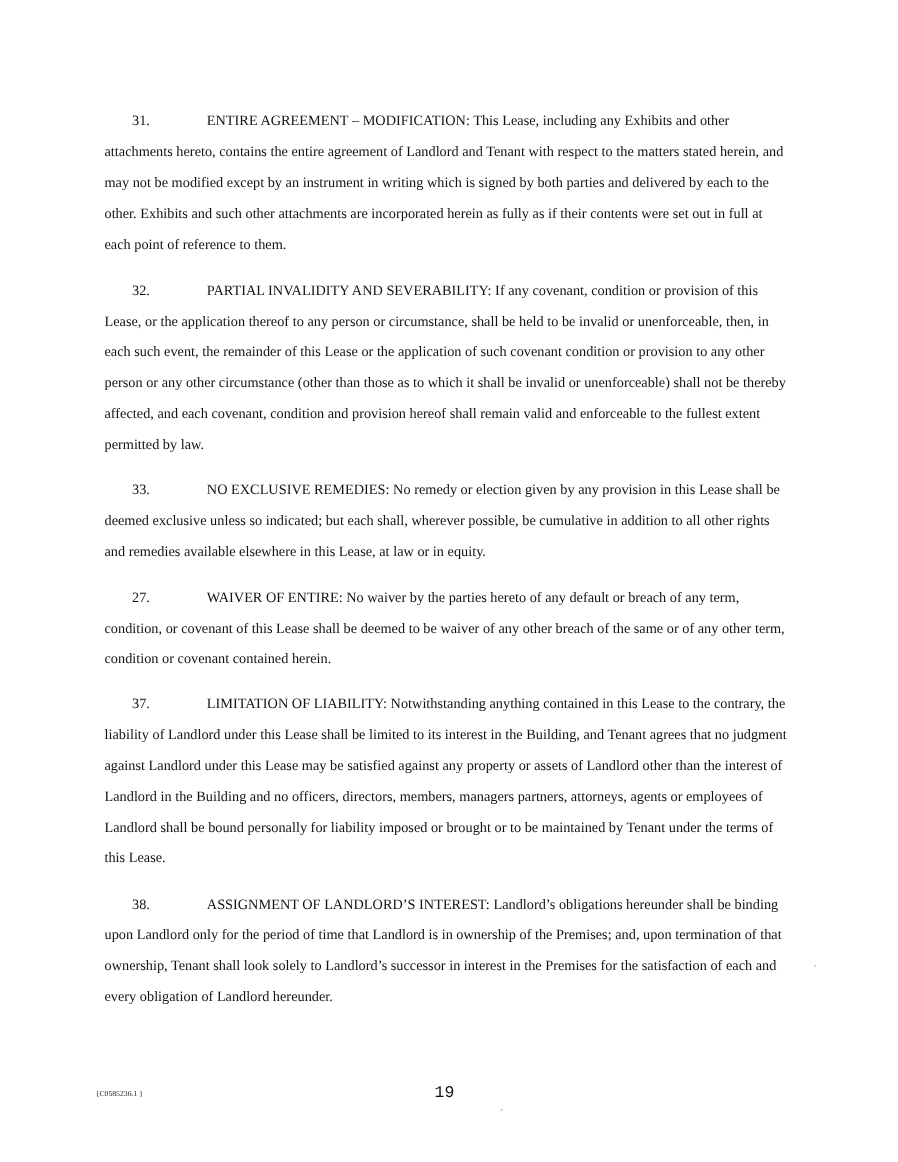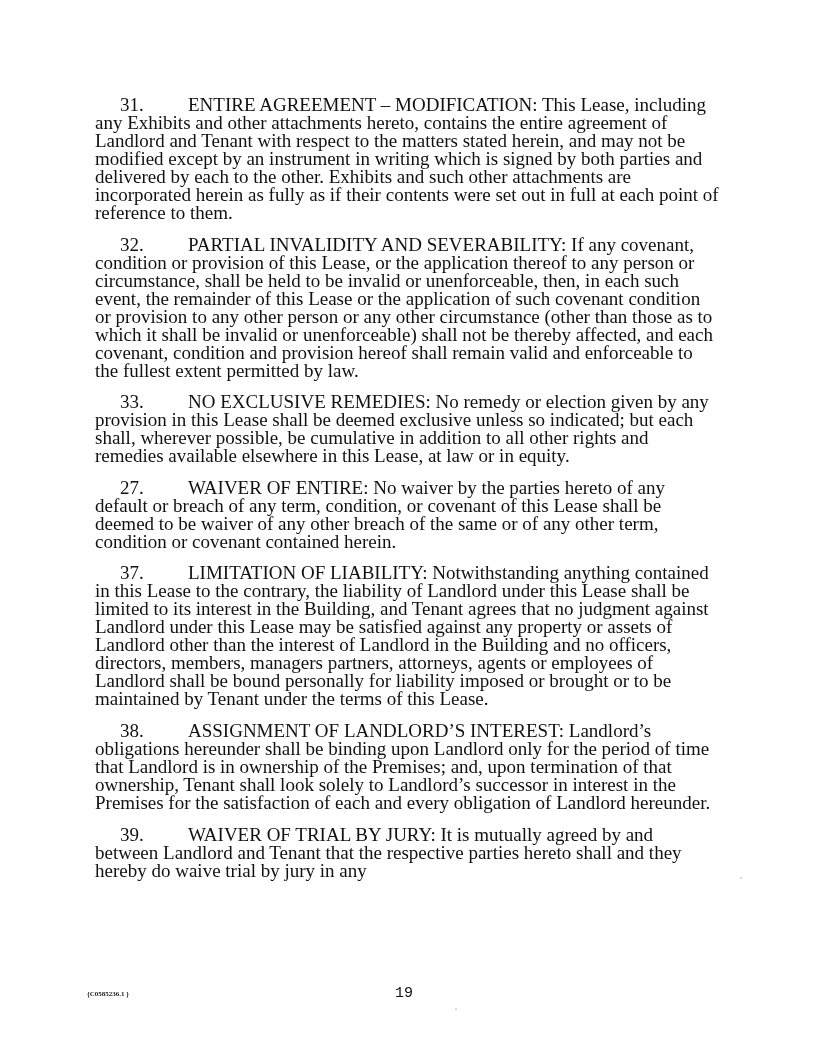--- a/index.html
+++ b/index.html
@@ -5,48 +5,46 @@
     html, body { margin: 0; padding: 0; background: #ffffff; }
     body { width: 816px; height: 1056px; position: relative; overflow: hidden; }
     .page {
       position: absolute; left: 0; top: 0; width: 816px; height: 1056px;
       background: #ffffff;
       font-family: "Liberation Serif", "DejaVu Serif", serif;
       color: #111111;
     }
     .body-text {
       position: absolute; left: 95px; top: 96px; width: 624px;
-      font-size: 19px; line-height: 18px;
+      font-size: 13px; line-height: 28px;
     }
     .para { margin: 0 0 13.6px 0; text-align: left; }
     .num { display: inline-block; width: 93px; padding-left: 25px; box-sizing: border-box; }
     .footer-id {
       position: absolute; left: 87px; top: 990px;
       font-size: 7px; color: #222;
       font-family: "Liberation Serif", serif;
-      font-weight: bold;
     }
     .page-num {
       position: absolute; left: 395px; top: 985px;
       font-size: 15px; font-family: Liberation Mono, monospace;
     }
     .speck { position: absolute; width: 2px; height: 2px; background: #cccccc; border-radius: 1px; }
   </style>
 </head>
 <body>
 
 <div class="page">
   <div class="body-text">
     <p class="para"><span class="num">31.</span><span>ENTIRE AGREEMENT – MODIFICATION:</span><span> This Lease, including any Exhibits and other attachments hereto, contains the entire agreement of Landlord and Tenant with respect to the matters stated herein, and may not be modified except by an instrument in writing which is signed by both parties and delivered by each to the other.  Exhibits and such other attachments are incorporated herein as fully as if their contents were set out in full at each point of reference to them.</span></p>
     <p class="para"><span class="num">32.</span><span>PARTIAL INVALIDITY AND SEVERABILITY:</span><span> If any covenant, condition or provision of this Lease, or the application thereof to any person or circumstance, shall be held to be invalid or unenforceable, then, in each such event, the remainder of this Lease or the application of such covenant condition or provision to any other person or any other circumstance (other than those as to which it shall be invalid or unenforceable) shall not be thereby affected, and each covenant, condition and provision hereof shall remain valid and enforceable to the fullest extent permitted by law.</span></p>
     <p class="para"><span class="num">33.</span><span>NO EXCLUSIVE REMEDIES:</span><span> No remedy or election given by any provision in this Lease shall be deemed exclusive unless so indicated; but each shall, wherever possible, be cumulative in addition to all other rights and remedies available elsewhere in this Lease, at law or in equity.</span></p>
     <p class="para"><span class="num">27.</span><span>WAIVER OF ENTIRE:</span><span> No waiver by the parties hereto of any default or breach of any term, condition, or covenant of this Lease shall be deemed to be waiver of any other breach of the same or of any other term, condition or covenant contained herein.</span></p>
     <p class="para"><span class="num">37.</span><span>LIMITATION OF LIABILITY:</span><span> Notwithstanding anything contained in this Lease to the contrary, the liability of Landlord under this Lease shall be limited to its interest in the Building, and Tenant agrees that no judgment against Landlord under this Lease may be satisfied against any property or assets of Landlord other than the interest of Landlord in the Building and no officers, directors, members, managers partners, attorneys, agents or employees of Landlord shall be bound personally for liability imposed or brought or to be maintained by Tenant under the terms of this Lease.</span></p>
     <p class="para"><span class="num">38.</span><span>ASSIGNMENT OF LANDLORD’S INTEREST:</span><span> Landlord’s obligations hereunder shall be binding upon Landlord only for the period of time that Landlord is in ownership of the Premises; and, upon termination of that ownership, Tenant shall look solely to Landlord’s successor in interest in the Premises for the satisfaction of each and every obligation of Landlord hereunder.</span></p>
-    <p class="para"><span class="num">39.</span><span>WAIVER OF TRIAL BY JURY:</span><span> It is mutually agreed by and between Landlord and Tenant that the respective parties hereto shall and they hereby do waive trial by jury in any</span></p>
   </div>
 
   <div class="footer-id">{C0585236.1 }</div>
   <div class="page-num">19</div>
 
   <div class="speck" style="left:740px; top:877px;"></div>
   <div class="speck" style="left:455px; top:1008px;"></div>
 </div>
 
 </body></html>

